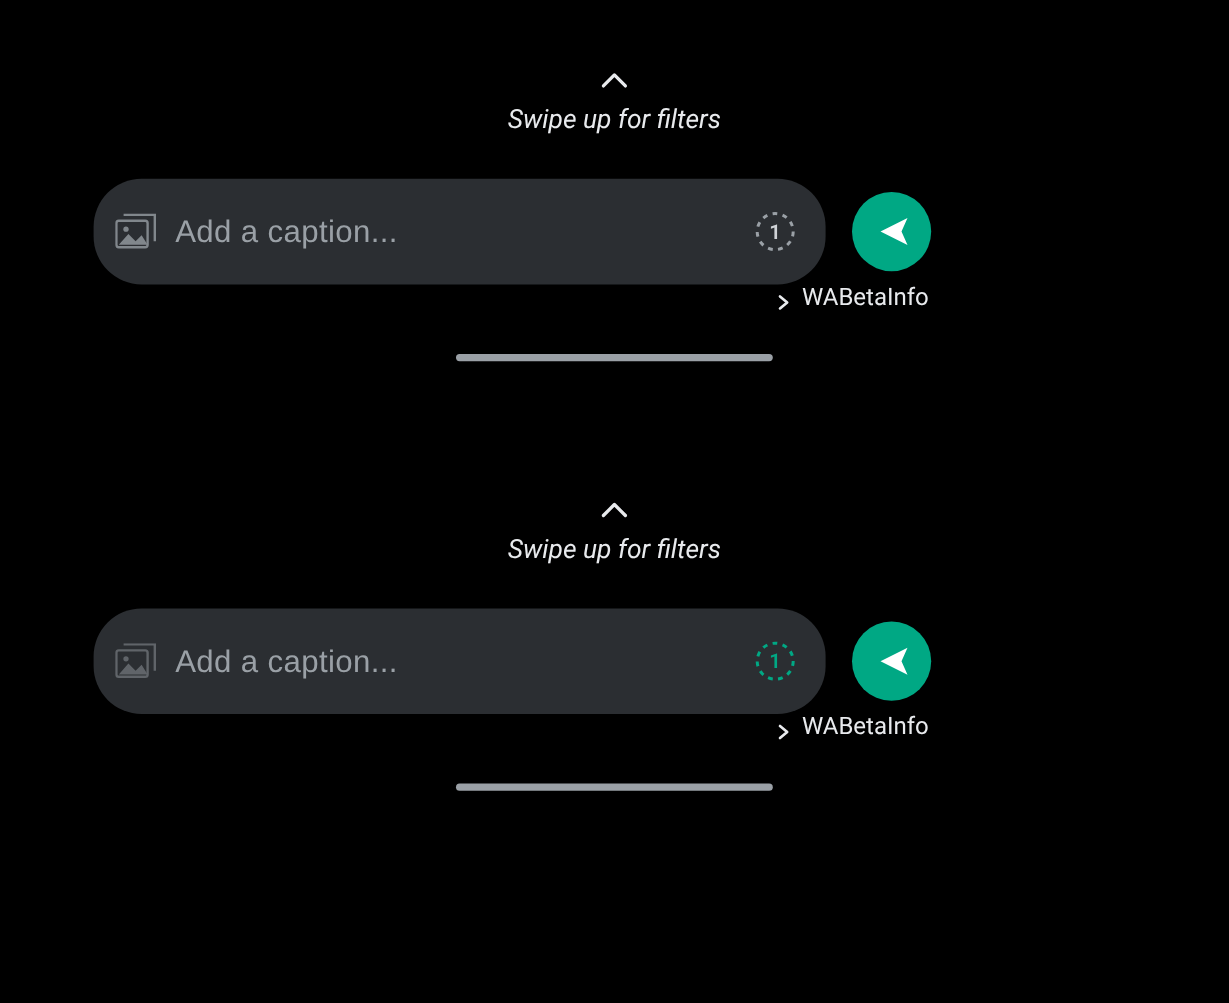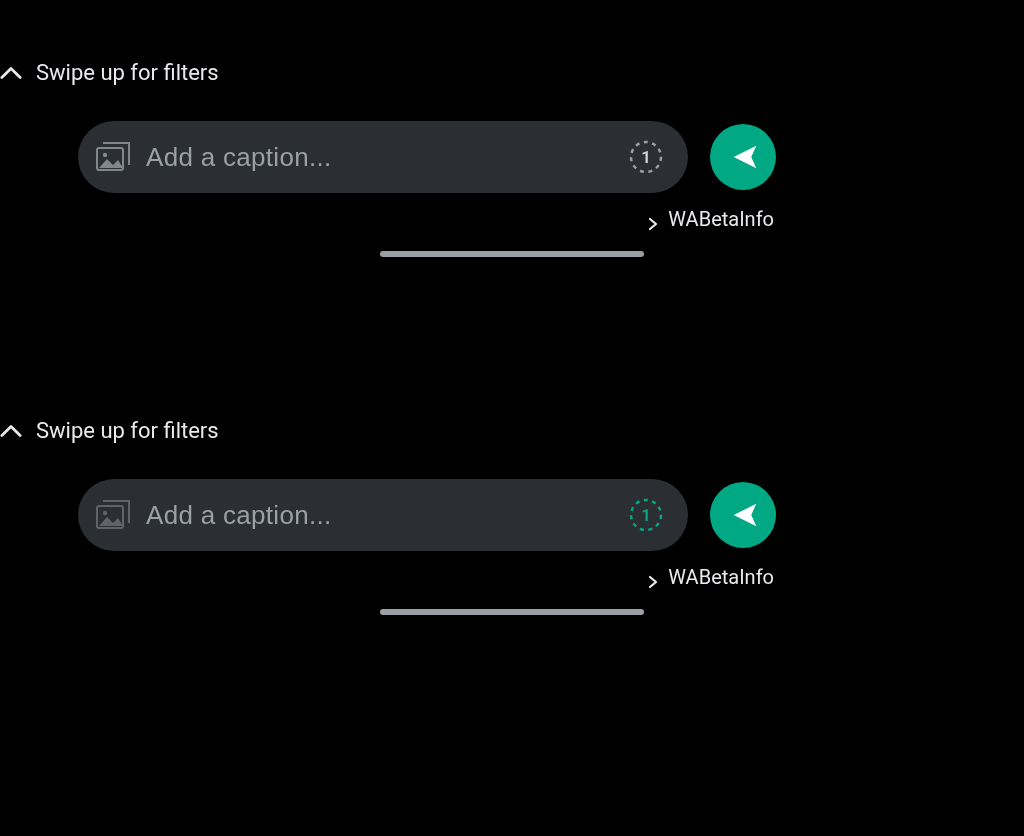--- a/index.html
+++ b/index.html
@@ -1,25 +1,25 @@
 <!DOCTYPE html>
 <html><head>
 <meta charset="utf-8">
 <style>
   html,body{margin:0;padding:0;width:1024px;height:836px;background:#000;font-family:-apple-system,BlinkMacSystemFont,"Segoe UI",Roboto,Helvetica,Arial,sans-serif;overflow:hidden;}
   .stage{position:relative;width:1024px;height:836px;}
   .block{position:absolute;left:0;width:1024px;}
   .block.top{top:60px;}
   .block.bottom{top:418px;}
-  .swipe-hint{display:flex;align-items:center;gap:14px;margin:0 auto 36px auto;color:#e8eaed;}
+  .swipe-hint{display:flex;flex-direction:column;align-items:center;gap:14px;margin:0 auto 36px auto;color:#e8eaed;font-style:italic;}
   .chevron-up{width:22px;height:14px;}
   .chevron-up svg{display:block;width:100%;height:100%;}
   .swipe-hint-text{font-size:22px;font-weight:400;color:#e8eaed;}
   .composer-row{display:flex;align-items:center;padding:0 34px 0 78px;gap:22px;position:relative;}
-  .caption-pill{flex:0 0 610px;width:610px;height:72px;background:#2b2e32;border-radius:40px;display:flex;align-items:center;padding:0 22px 0 18px;box-sizing:border-box;position:relative;}
+  .caption-pill{flex:0 0 610px;width:610px;height:88px;background:#2b2e32;border-radius:40px;display:flex;align-items:center;padding:0 22px 0 18px;box-sizing:border-box;position:relative;}
   .gallery-icon{width:34px;height:30px;margin-right:14px;opacity:.78;flex:0 0 auto;}
   .caption-input{flex:1 1 auto;background:none;border:none;outline:none;color:#d0d3d7;font-size:26px;font-weight:400;letter-spacing:.3px;}
   .caption-input::placeholder{color:#9aa0a6;}
   .view-once{width:40px;height:40px;display:flex;align-items:center;justify-content:center;flex:0 0 auto;margin-left:8px;}
   .send-btn{width:66px;height:66px;border-radius:50%;background:#00a884;display:flex;align-items:center;justify-content:center;flex:0 0 auto;cursor:pointer;}
   .send-btn svg{width:30px;height:30px;display:block;transform:translateX(2px);}
   
   .recipient-row{display:flex;align-items:center;gap:8px;color:#e8eaed;font-size:20px;position:absolute;top:86px;right:250px;}
   .recipient-row .chev-right{width:14px;height:14px;}
   

